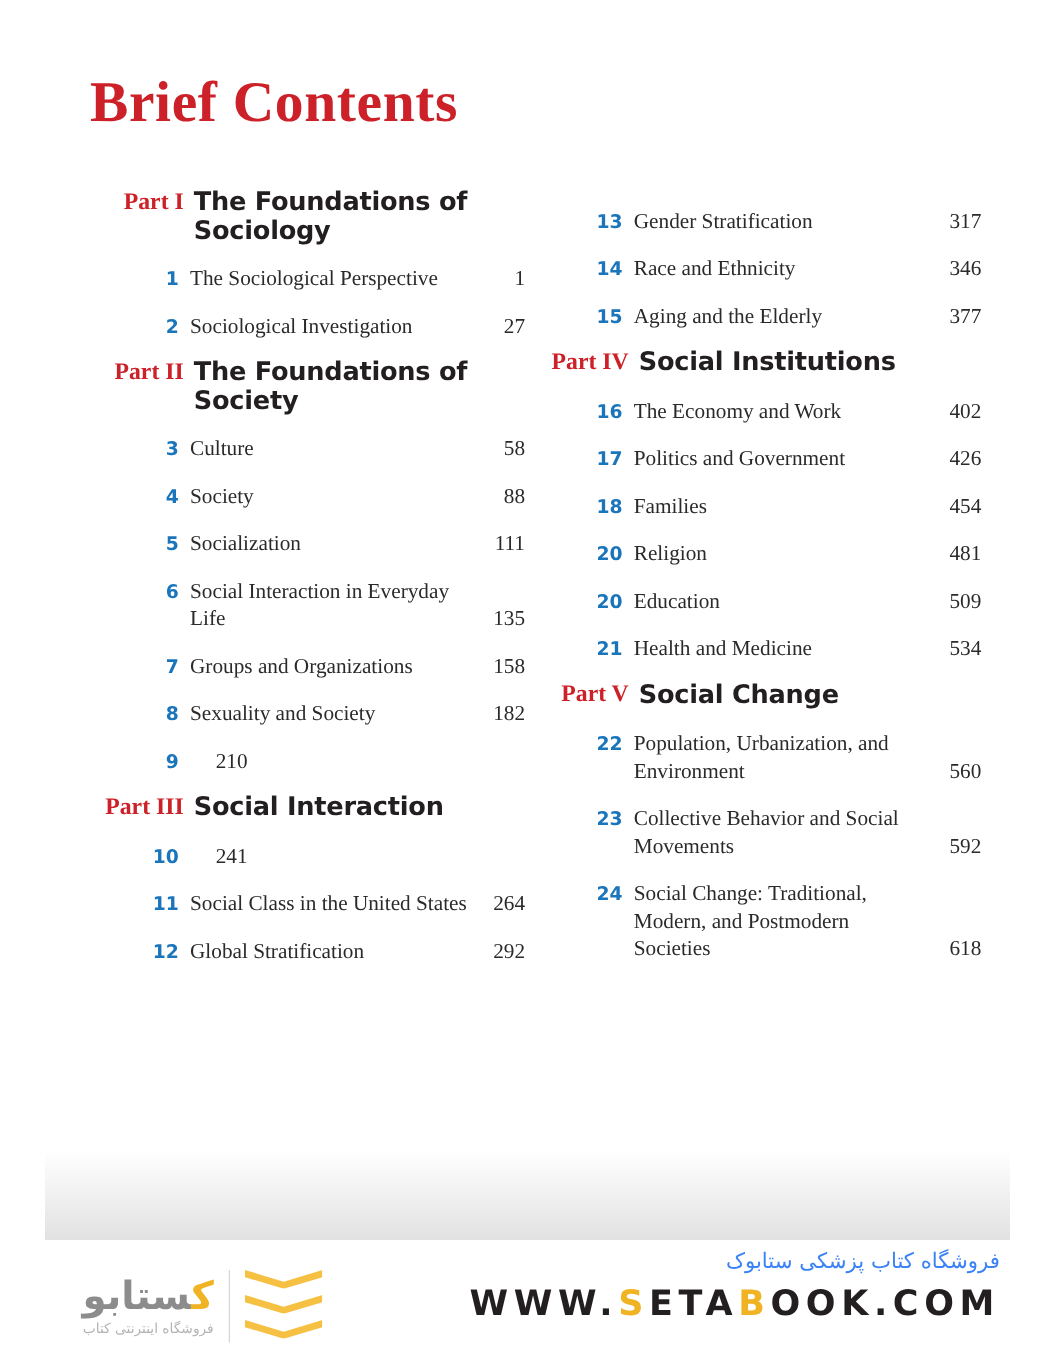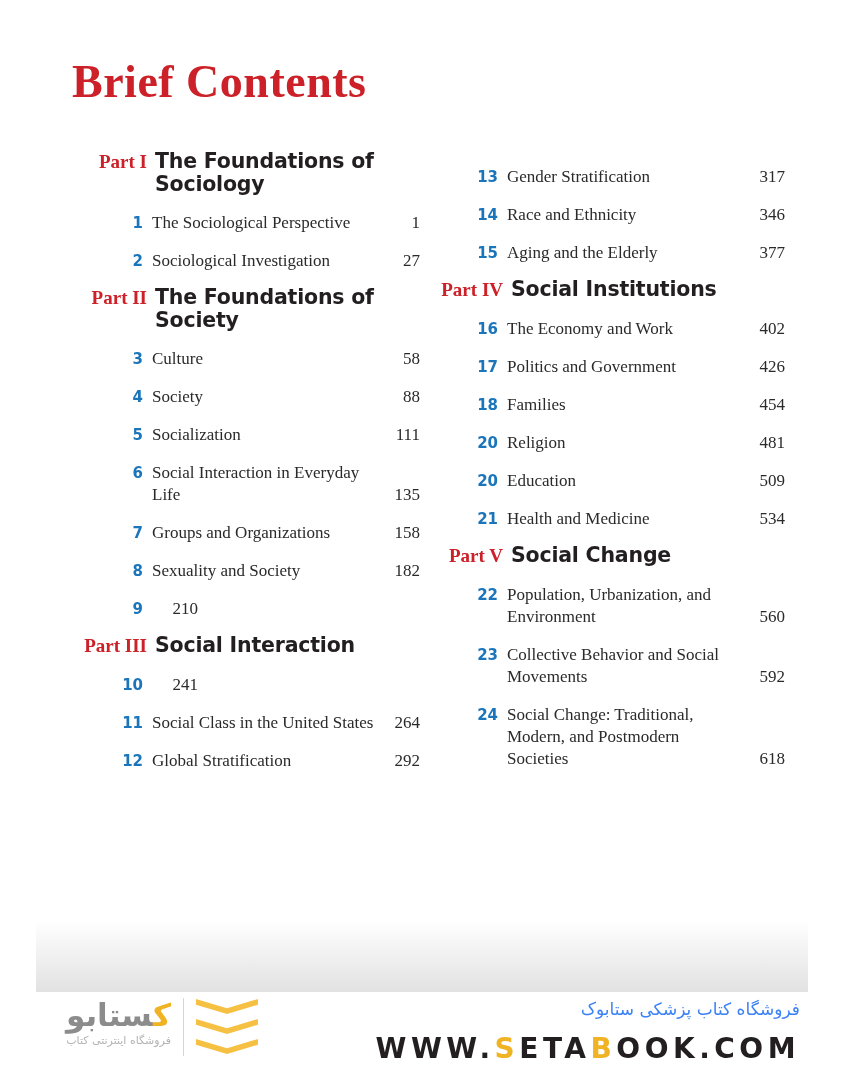--- a/index.html
+++ b/index.html
@@ -141,22 +141,23 @@
     position: absolute;
     left: 0;
     top: 992px;
     width: 844px;
     height: 88px;
   }
 
   .logo-block {
     position: absolute;
     left: 66px;
-    top: 6px;
+    top: 23px;
     display: flex;
+    align-items: center;
   }
 
   .logo-words {
     text-align: right;
     padding-right: 12px;
   }
   .logo-script {
     font-family: "DejaVu Sans", "Liberation Sans", sans-serif;
     font-size: 31px;
     font-weight: bold;
@@ -215,21 +216,21 @@
     white-space: nowrap;
   }
   .site-url {
     font-family: "DejaVu Sans", "Liberation Sans", sans-serif;
     font-size: 28px;
     font-weight: bold;
     color: #231f20;
     letter-spacing: 4.5px;
     line-height: 38px;
     white-space: nowrap;
-    margin-top: 8px;
+    margin-top: 2px;
   }
   .site-url .hl { color: #f0b323; }
 </style>
 </head>
 <body>
 
 <div class="page">
 
   <div class="page-title">Brief Contents</div>
 

